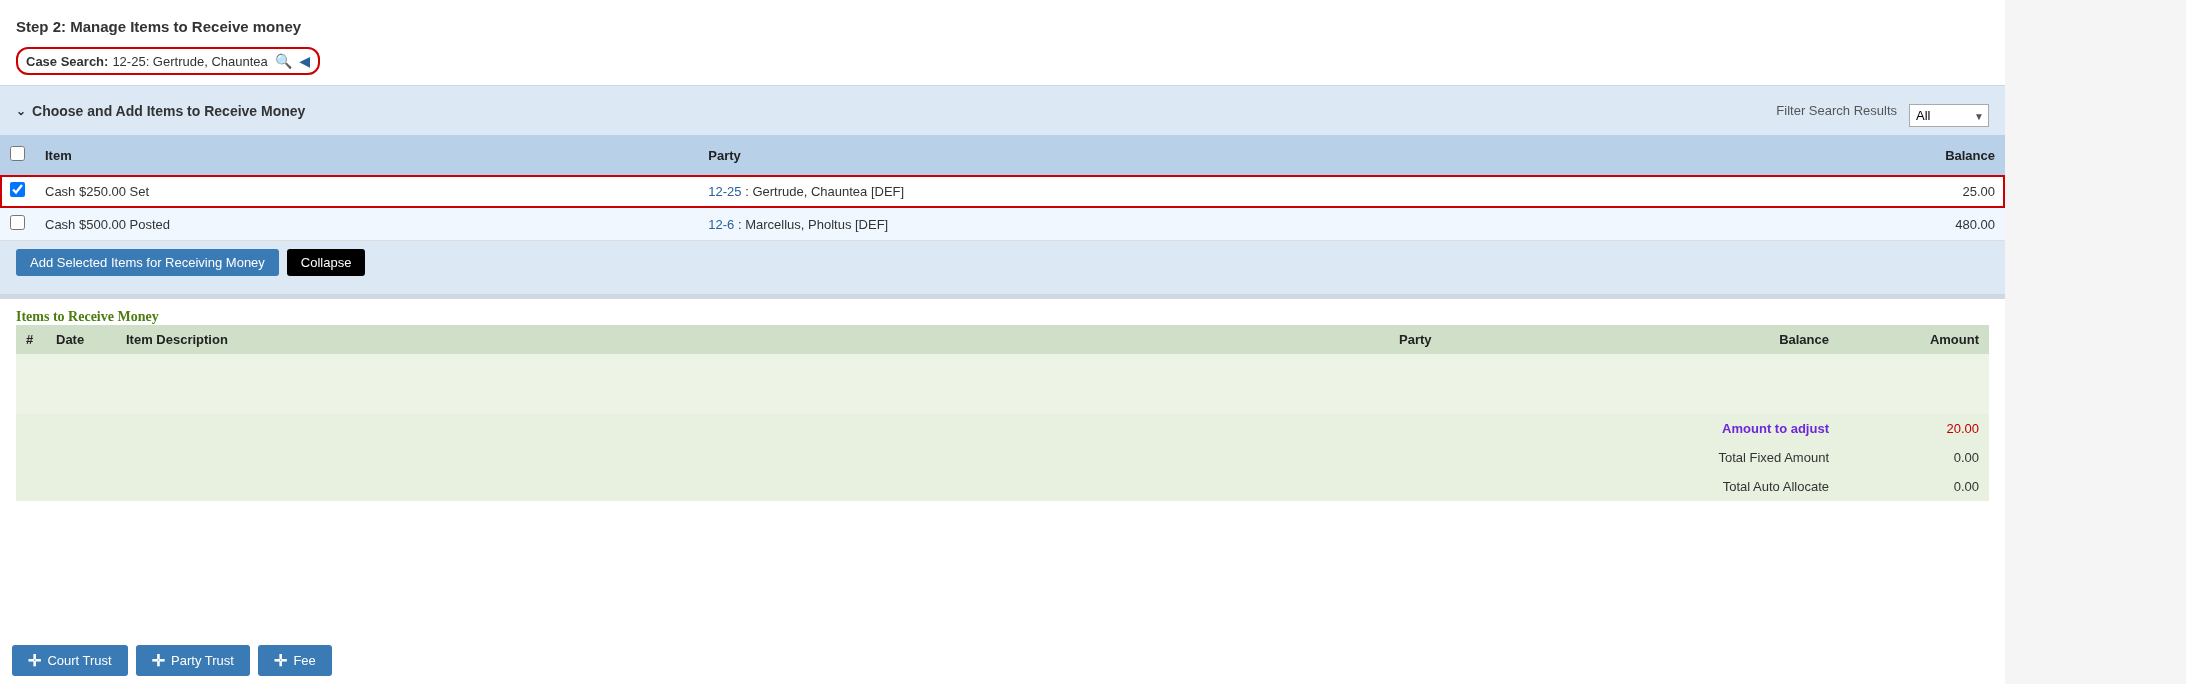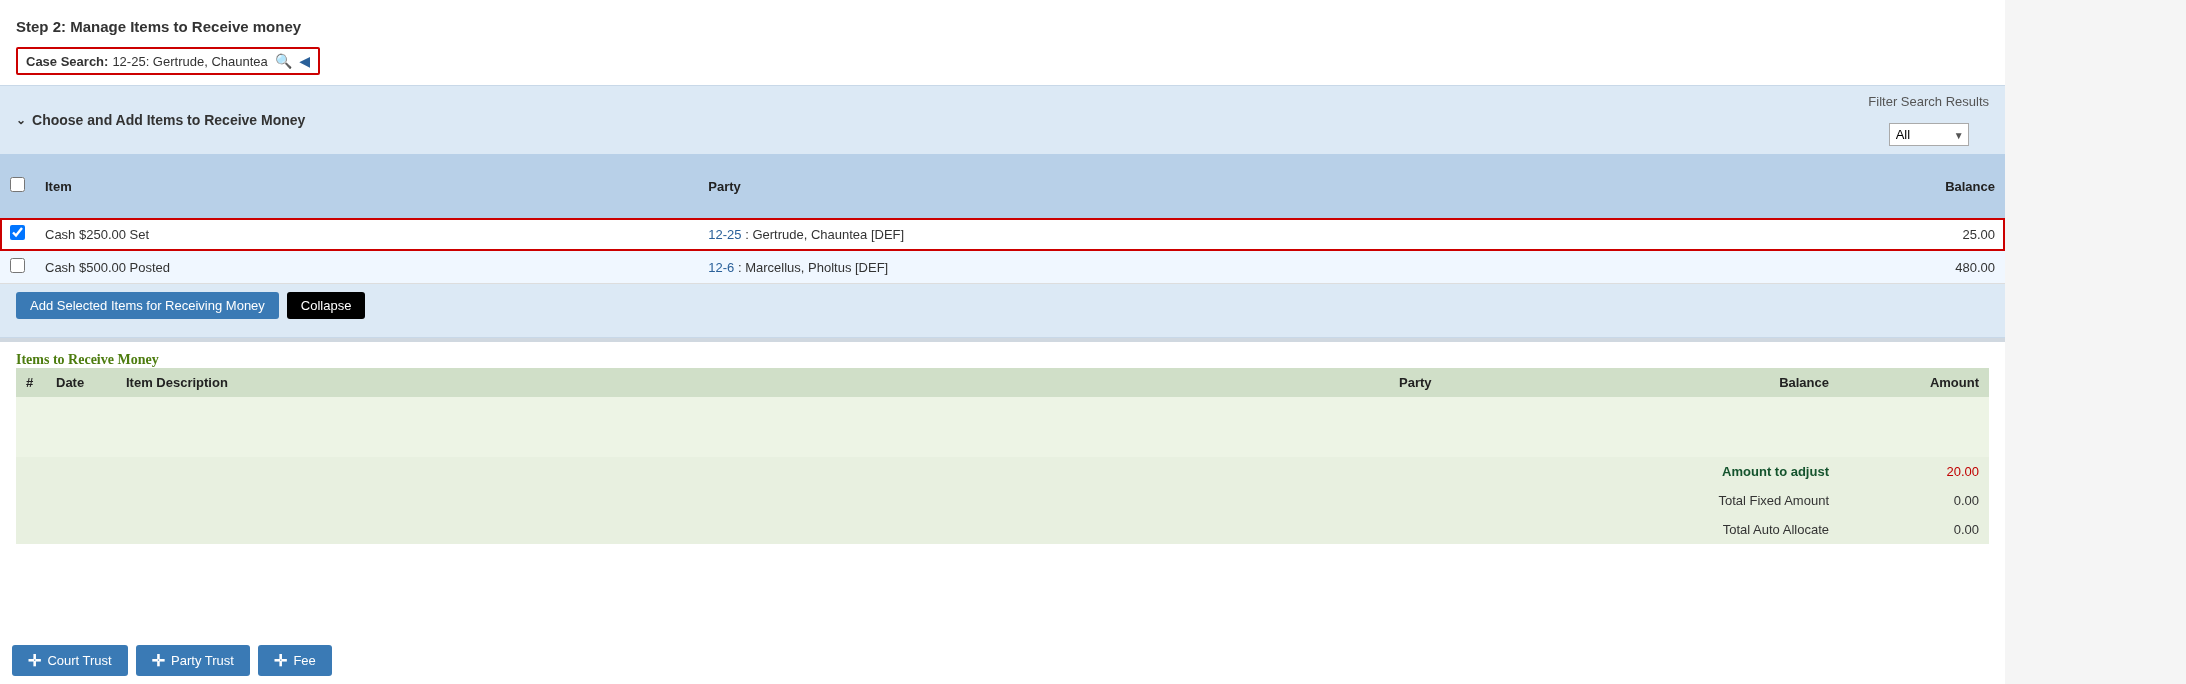--- a/index.html
+++ b/index.html
@@ -21,21 +21,21 @@
       color: #333;
       padding: 8px 16px 6px 16px;
     }
     .case-search-bar {
       margin: 6px 24px 10px 16px;
       display: inline-flex;
       align-items: center;
       border: 2px solid #cc0000;
       padding: 4px 8px;
       background: #fff;
-      border-radius: 2px;
+      border-radius: 12px;
     }
     .case-search-label {
       font-weight: bold;
       margin-right: 4px;
     }
     .case-search-value {
       margin-right: 8px;
     }
     .case-search-icon {
       color: #2a6099;
@@ -70,22 +70,21 @@
       font-weight: bold;
       color: #333;
     }
     .chevron-icon {
       font-size: 12px;
       color: #333;
     }
     .filter-area {
       display: flex;
       align-items: center;
-      gap: 4px;
-      flex-direction: column;
+      gap: 12px;
     }
     .filter-label {
       color: #555;
     }
     .filter-select {
       border: 1px solid #aaa;
       padding: 3px 20px 3px 6px;
       background: #fff;
       font-size: 13px;
       min-width: 80px;
@@ -111,21 +110,21 @@
 
     
     .items-table {
       width: 100%;
       border-collapse: collapse;
     }
     .items-table thead tr {
       background: #b8d0e8;
     }
     .items-table thead th {
-      padding: 23px 10px;
+      padding: 11px 10px;
       text-align: left;
       font-weight: bold;
       font-size: 13px;
       color: #222;
     }
     .items-table thead th.col-balance {
       text-align: right;
     }
     .items-table tbody tr {
       background: #fff;
@@ -217,21 +216,21 @@
     }
     .summary-row td.label-cell {
       color: #333;
       font-weight: normal;
     }
     .summary-row td.amount-cell {
       font-weight: normal;
       color: #333;
     }
     .summary-row.adjust-row td.label-cell {
-      color: #14532d;
+      color: #6d28d9;
       font-weight: bold;
     }
     .summary-row.adjust-row td.amount-cell {
       color: #c00000;
     }
     
     .receive-empty-row td {
       height: 60px;
     }
 

